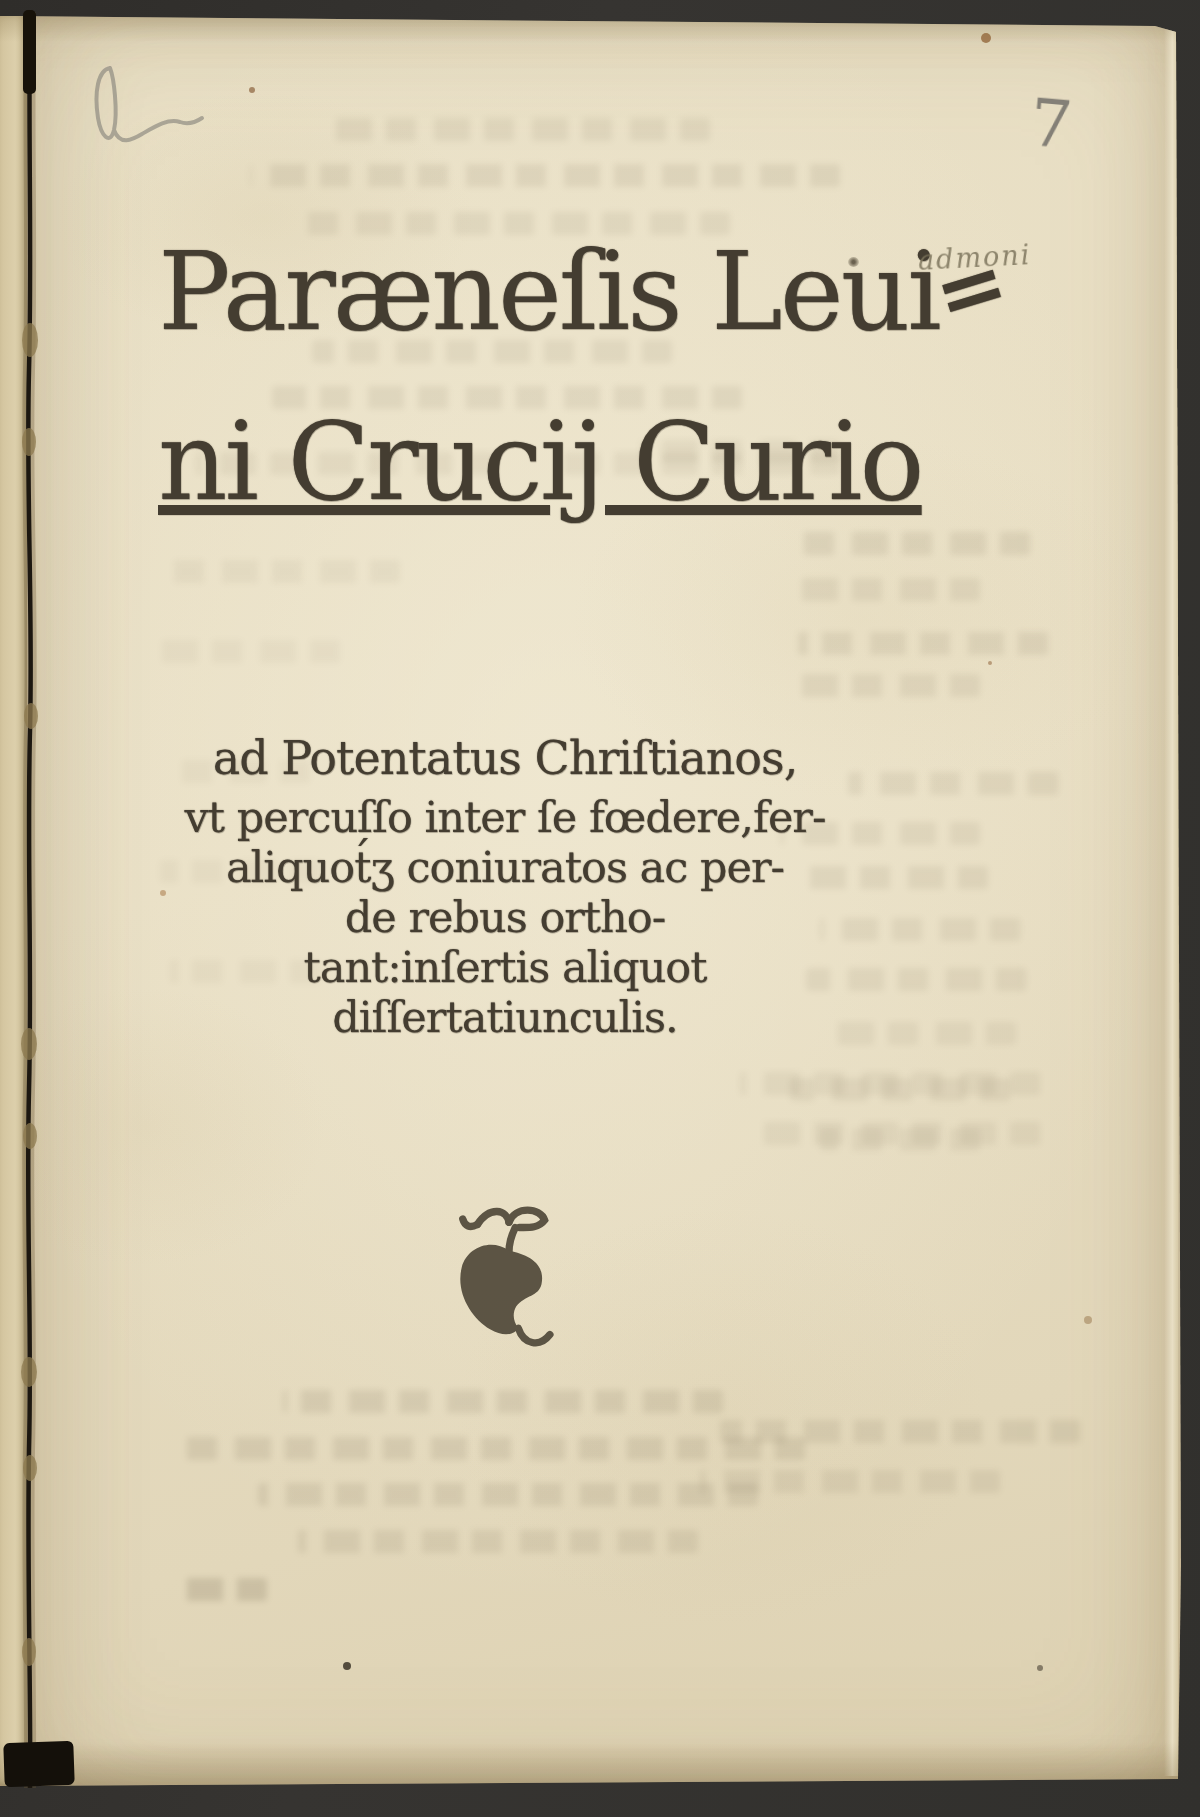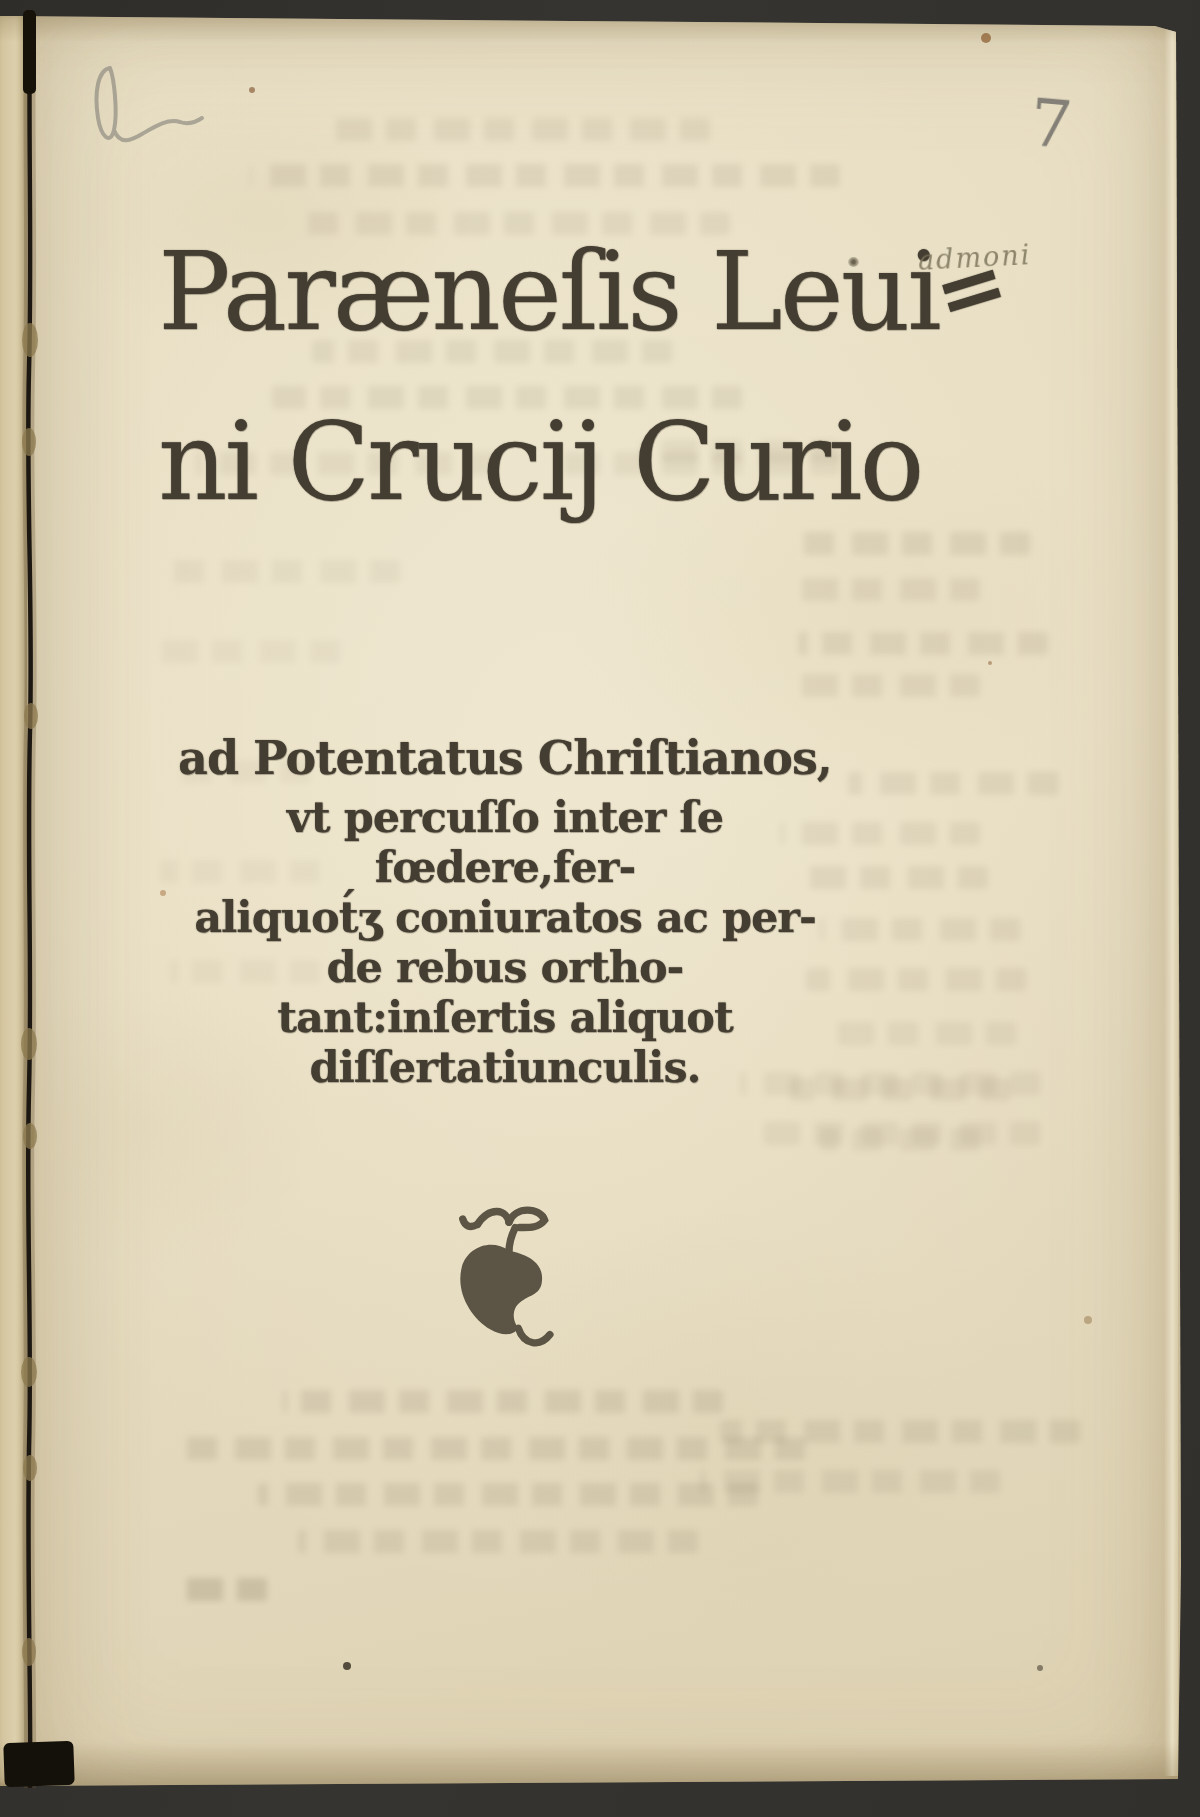--- a/index.html
+++ b/index.html
@@ -38,21 +38,21 @@
   
   .ghost{position:absolute;height:23px;border-radius:4px;
         background:repeating-linear-gradient(90deg,rgba(118,106,82,.95) 0 30px,transparent 30px 44px,
                    rgba(118,106,82,.95) 44px 80px,transparent 80px 98px);
         filter:blur(3px);transform:scaleX(-1);}
   
   .ink{color:#443d31;text-shadow:0 0 1.3px rgba(62,55,42,.65),.6px .6px 0 rgba(62,55,42,.25);}
   .title-line{position:absolute;font-size:108px;letter-spacing:-3px;white-space:nowrap;line-height:1;}
   .dh{display:inline-block;transform:rotate(-17deg) translateY(-12px);font-size:.78em;font-weight:bold;letter-spacing:0;}
   .subtitle{position:absolute;left:150px;top:733px;width:710px;text-align:center;
-        font-size:43px;line-height:50px;letter-spacing:-1px;font-weight:bold;}
+        font-size:43px;line-height:50px;letter-spacing:-1px;}
   .subtitle div:first-child{margin-bottom:9px;font-size:46px;}
   
   .folio{position:absolute;left:1030px;top:86px;font-size:66px;color:#73706a;opacity:.85;
         transform:rotate(5deg);filter:blur(.4px);font-family:"DejaVu Serif","Liberation Serif",serif;}
   .note{position:absolute;left:918px;top:242px;font-size:27px;font-style:italic;color:#7c745c;
         opacity:.85;transform:rotate(-3deg);filter:blur(.4px);letter-spacing:2px;white-space:nowrap;}
   .note-dot{position:absolute;left:848px;top:257px;width:11px;height:10px;border-radius:50%;
         background:radial-gradient(circle,#4a4130 20%,rgba(74,65,48,.2) 75%);opacity:.8;}
   .squiggle{position:absolute;left:80px;top:56px;}
   .ornament{position:absolute;left:452px;top:1196px;filter:blur(.5px);opacity:.9;}
@@ -102,21 +102,21 @@
         <div class="ghost" style="left: 283px; top: 1390px; width: 440px; opacity: 0.15;"></div>
         <div class="ghost" style="left: 185px; top: 1437px; width: 620px; opacity: 0.15;"></div>
         <div class="ghost" style="left: 258px; top: 1483px; width: 500px; opacity: 0.14;"></div>
         <div class="ghost" style="left: 298px; top: 1530px; width: 400px; opacity: 0.13;"></div>
         <div class="ghost" style="left: 172px; top: 1578px; width: 95px; opacity: 0.22;"></div>
       </div>
 
     <div class="title-line ink" style="left:158px;top:238px;">
       <span>Paræneſis Leui</span><span class="dh">=</span>
     </div>
-    <div class="title-line ink" style="left:158px;top:408px;">ni Crucij Curio</div>
+    <div class="title-line ink" style="left:158px;top:408px;text-decoration:underline;">ni Crucij Curio</div>
 
     <div class="subtitle ink">
       <div>ad Potentatus Chriſtianos,</div>
       <div>vt percuſſo inter ſe fœdere,fer-</div>
       <div>aliquot́ʒ coniuratos ac per-</div>
       <div>de rebus ortho-</div>
       <div>tant:inſertis aliquot</div>
       <div>diſſertatiunculis.</div>
     </div>
 

